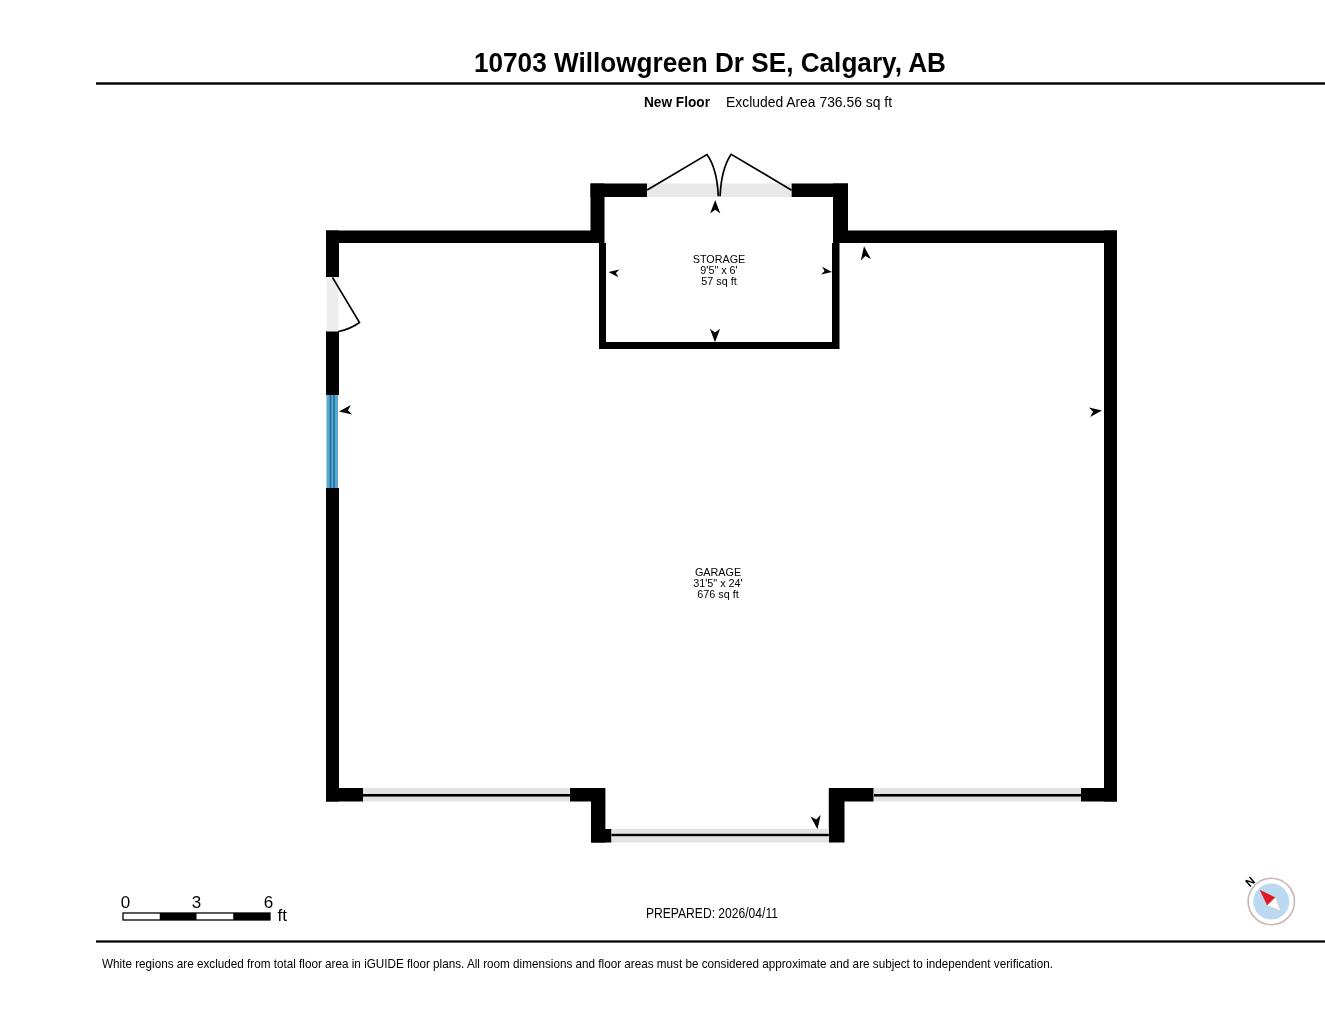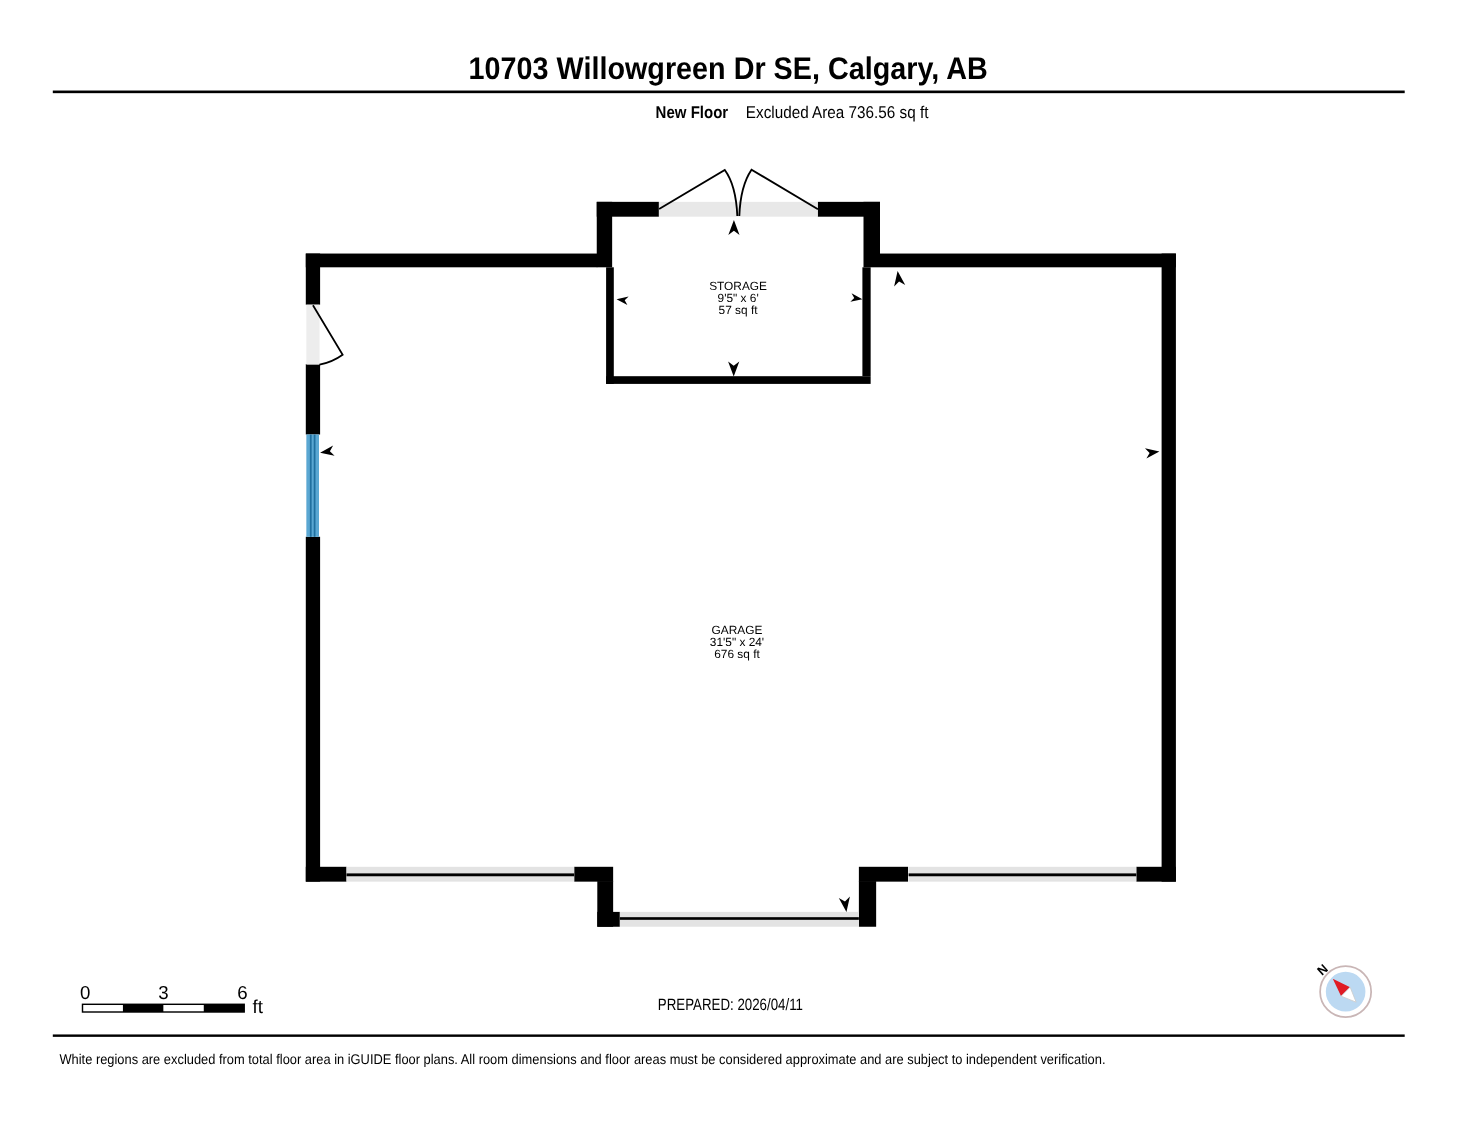--- a/index.html
+++ b/index.html
@@ -1,16 +1,16 @@
 <!DOCTYPE html>
 <html><head>
 <meta charset="utf-8">
 <style>
   html,body{margin:0;padding:0;background:#ffffff;}
-  .page{position:relative;width:1213px;height:1024px;background:#fff;font-family:"Liberation Sans",sans-serif;}
+  .page{position:relative;width:1213px;height:1024px;background:#fff;font-family:"Liberation Sans",sans-serif;padding-left:48px;}
   svg text{font-family:"Liberation Sans",sans-serif;fill:#000;}
 </style>
 </head>
 <body>
 <div class="page">
 <svg width="1325" height="1024" viewBox="0 0 1325 1024" xmlns="http://www.w3.org/2000/svg">
 
   <rect x="0" y="0" width="1325" height="1024" fill="#ffffff"></rect>
 
   <text x="662" y="72" text-anchor="middle" font-size="28.5" font-weight="bold" textLength="472" lengthAdjust="spacingAndGlyphs">10703 Willowgreen Dr SE, Calgary, AB</text>

